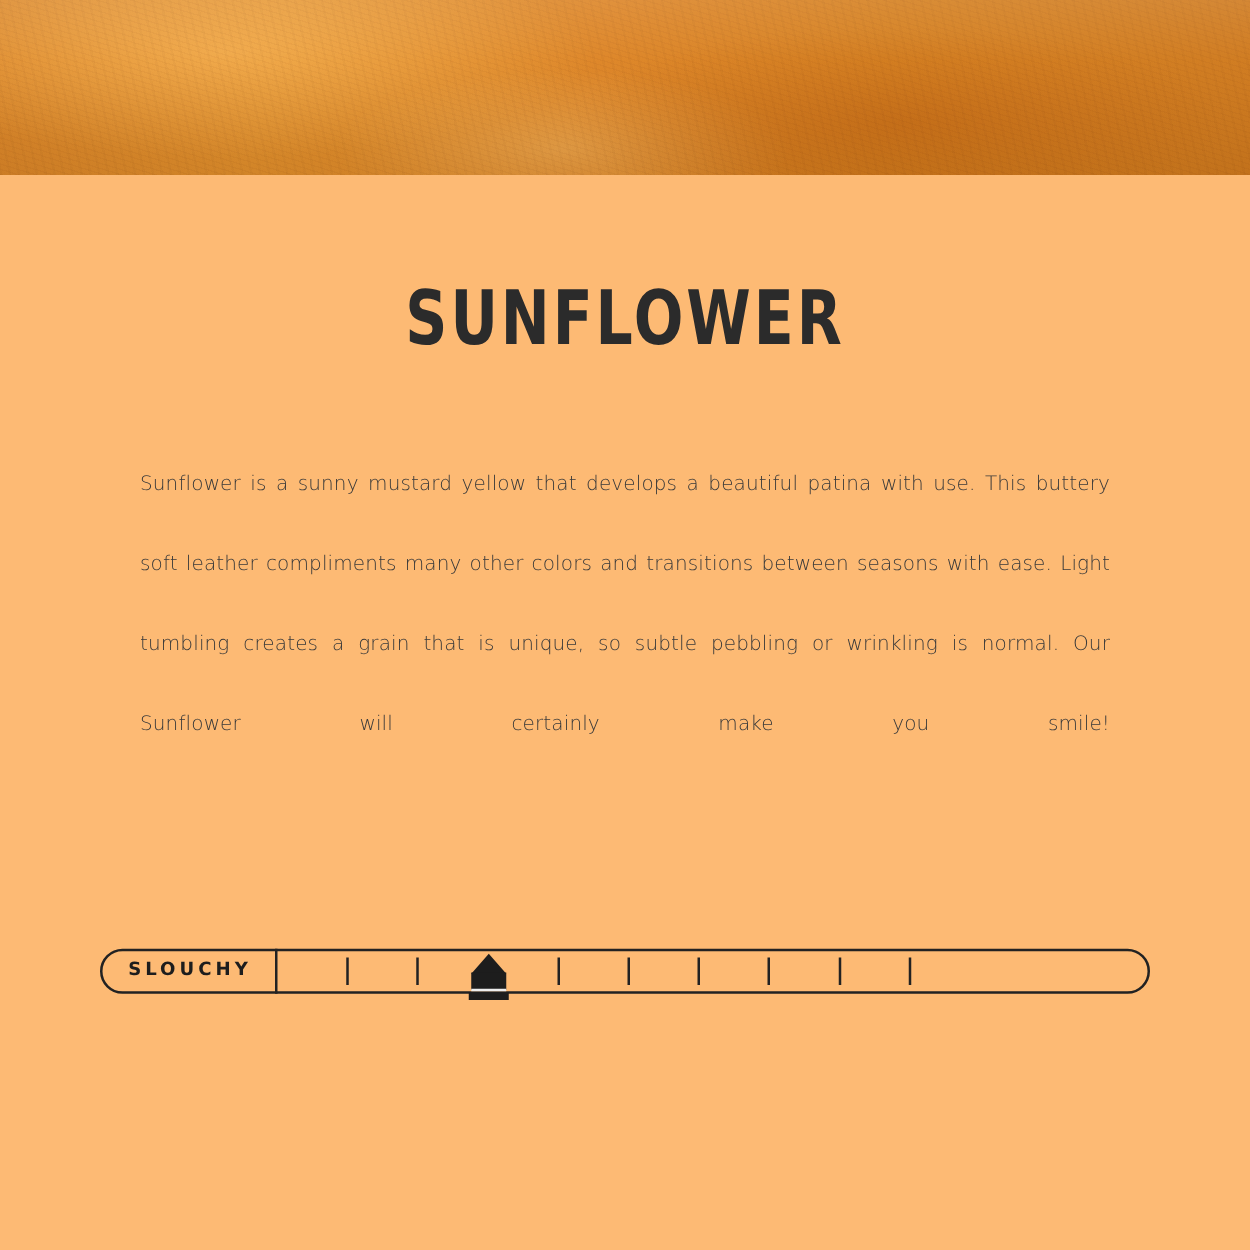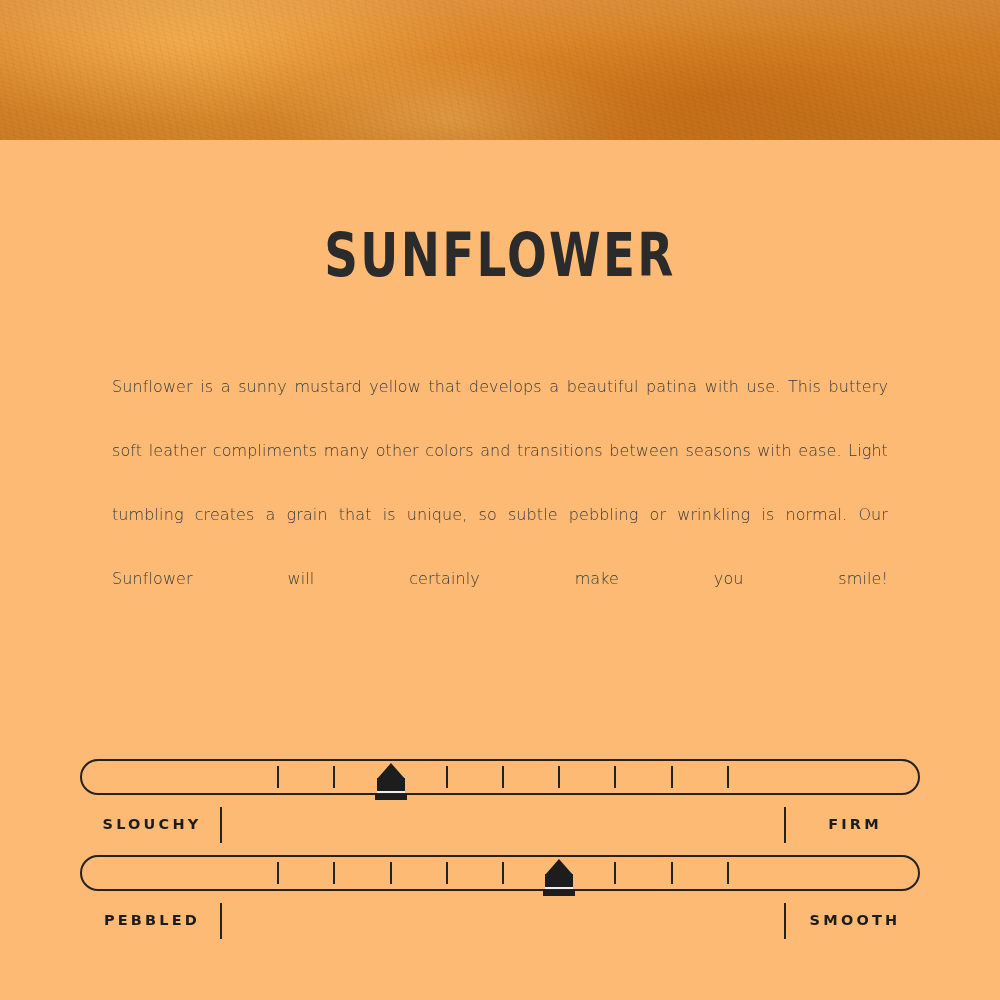--- a/index.html
+++ b/index.html
@@ -109,21 +109,20 @@
     top: 0;
     height: 36px;
     line-height: 34px;
     font-family: "DejaVu Sans", sans-serif;
     font-weight: bold;
     font-size: 14.5px;
     letter-spacing: 3.2px;
     color: #1d1d1d;
     text-align: center;
     box-sizing: border-box;
-    margin-top: 48px;
   }
   .scale-label.left {
     left: 0;
     width: 142px;
     border-right: 2px solid #222222;
     padding-left: 4px;
   }
   .scale-label.right {
     right: 0;
     width: 136px;
@@ -195,56 +194,33 @@
     <div class="sheen"></div>
   </div>
 
   <div class="title">SUNFLOWER</div>
 
   <div class="description">Sunflower is a sunny mustard yellow that develops a beautiful patina with use. This buttery soft leather compliments many other colors and transitions between seasons with ease. Light tumbling creates a grain that is unique, so subtle pebbling or wrinkling is normal. Our Sunflower will certainly make you smile!</div>
 
   <div class="scale scale-1">
     <div class="scale-bar"></div>
     <div class="scale-label left">SLOUCHY</div>
-    <div class="scale-label right">FIRM</div>
     <div class="ticks" id="ticks-0">
         <div class="tick" style="left: 55.2px;"></div>
         <div class="tick" style="left: 111.4px;"></div>
         <div class="tick" style="left: 167.6px;"></div>
         <div class="tick" style="left: 223.8px;"></div>
         <div class="tick" style="left: 280px;"></div>
         <div class="tick" style="left: 336.2px;"></div>
         <div class="tick" style="left: 392.4px;"></div>
         <div class="tick" style="left: 448.6px;"></div>
         <div class="tick" style="left: 504.8px;"></div>
       </div>
     <div class="marker" id="marker-0" style="left: 293.6px;">
       <div class="head"></div>
       <div class="body"></div>
       <div class="slot"></div>
       <div class="foot"></div>
     </div>
   </div>
 
-  <div class="scale scale-2">
-    <div class="scale-bar"></div>
-    <div class="scale-label left">PEBBLED</div>
-    <div class="scale-label right">SMOOTH</div>
-    <div class="ticks" id="ticks-1">
-        <div class="tick" style="left: 55.2px;"></div>
-        <div class="tick" style="left: 111.4px;"></div>
-        <div class="tick" style="left: 167.6px;"></div>
-        <div class="tick" style="left: 223.8px;"></div>
-        <div class="tick" style="left: 280px;"></div>
-        <div class="tick" style="left: 336.2px;"></div>
-        <div class="tick" style="left: 392.4px;"></div>
-        <div class="tick" style="left: 448.6px;"></div>
-        <div class="tick" style="left: 504.8px;"></div>
-      </div>
-    <div class="marker" id="marker-1" style="left: 462.2px;">
-      <div class="head"></div>
-      <div class="body"></div>
-      <div class="slot"></div>
-      <div class="foot"></div>
-    </div>
-  </div>
 
 </div>
 
 </body></html>

